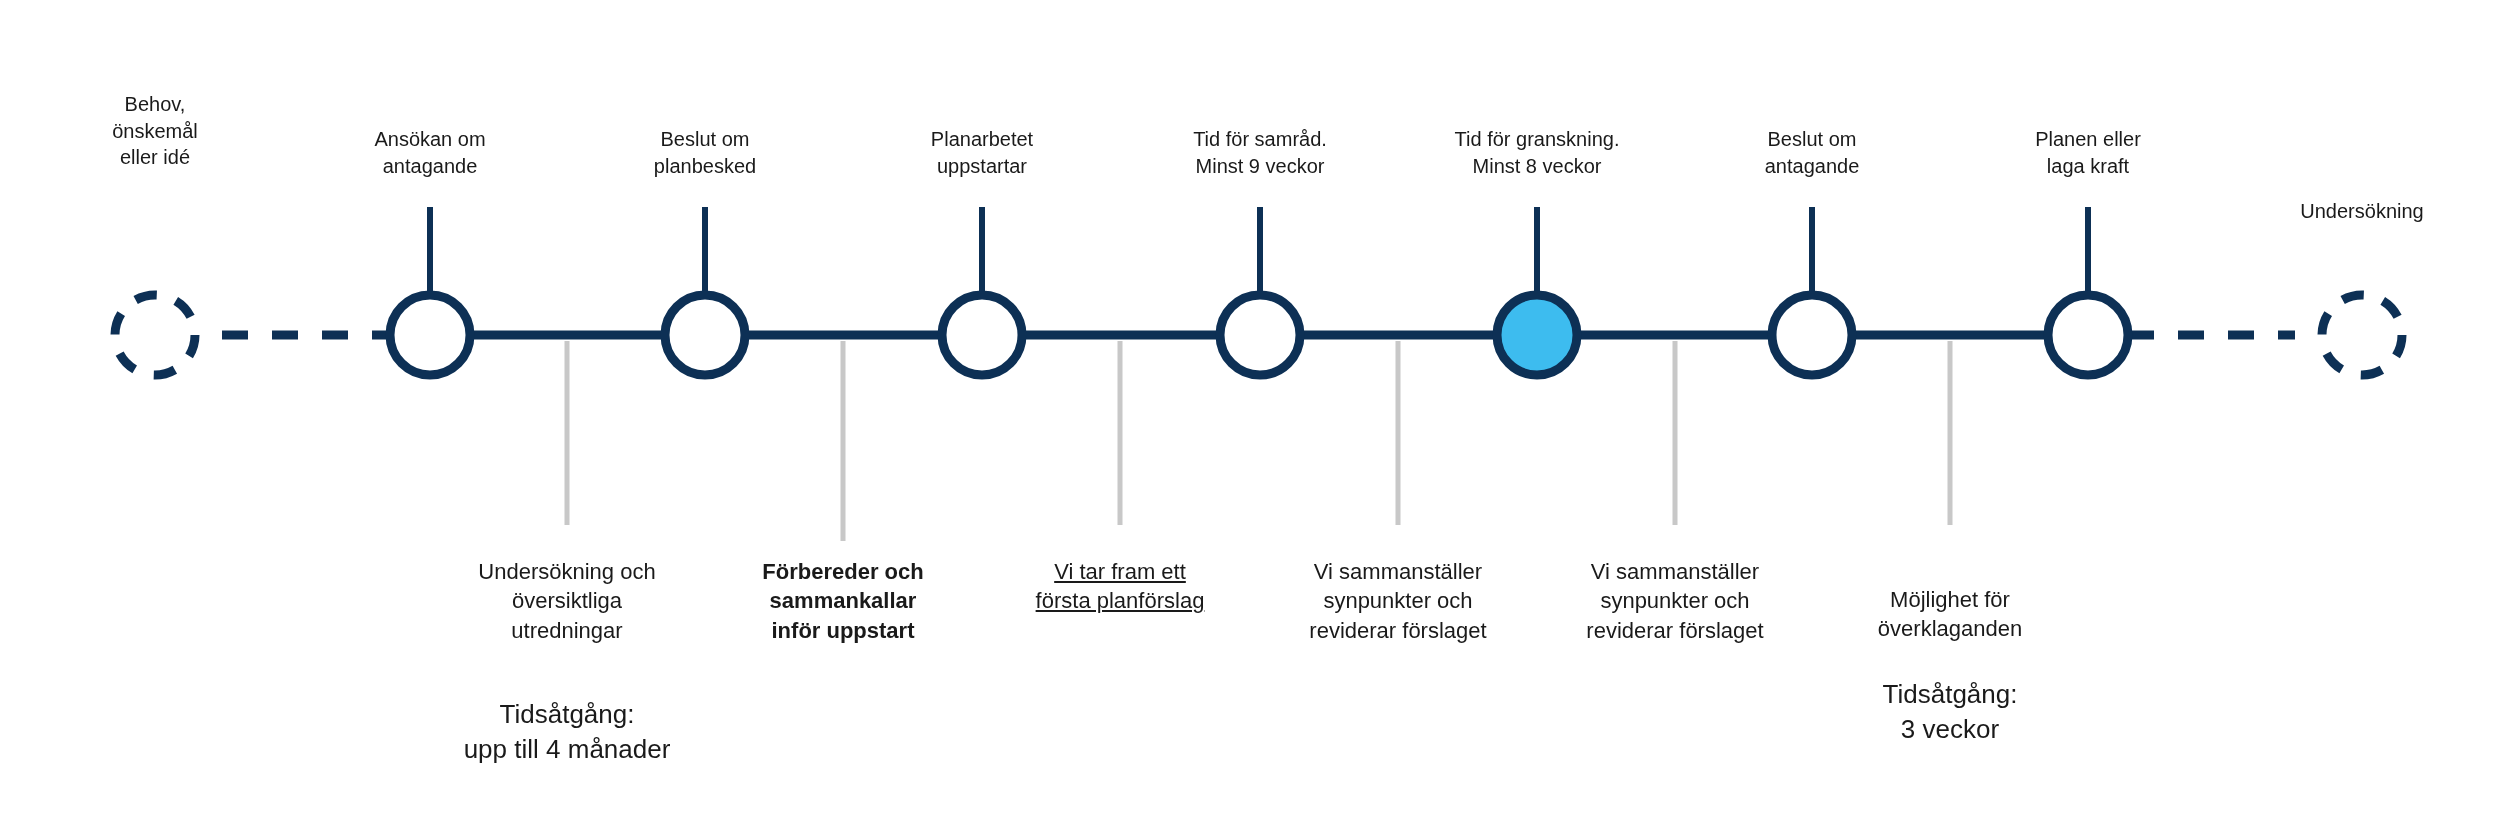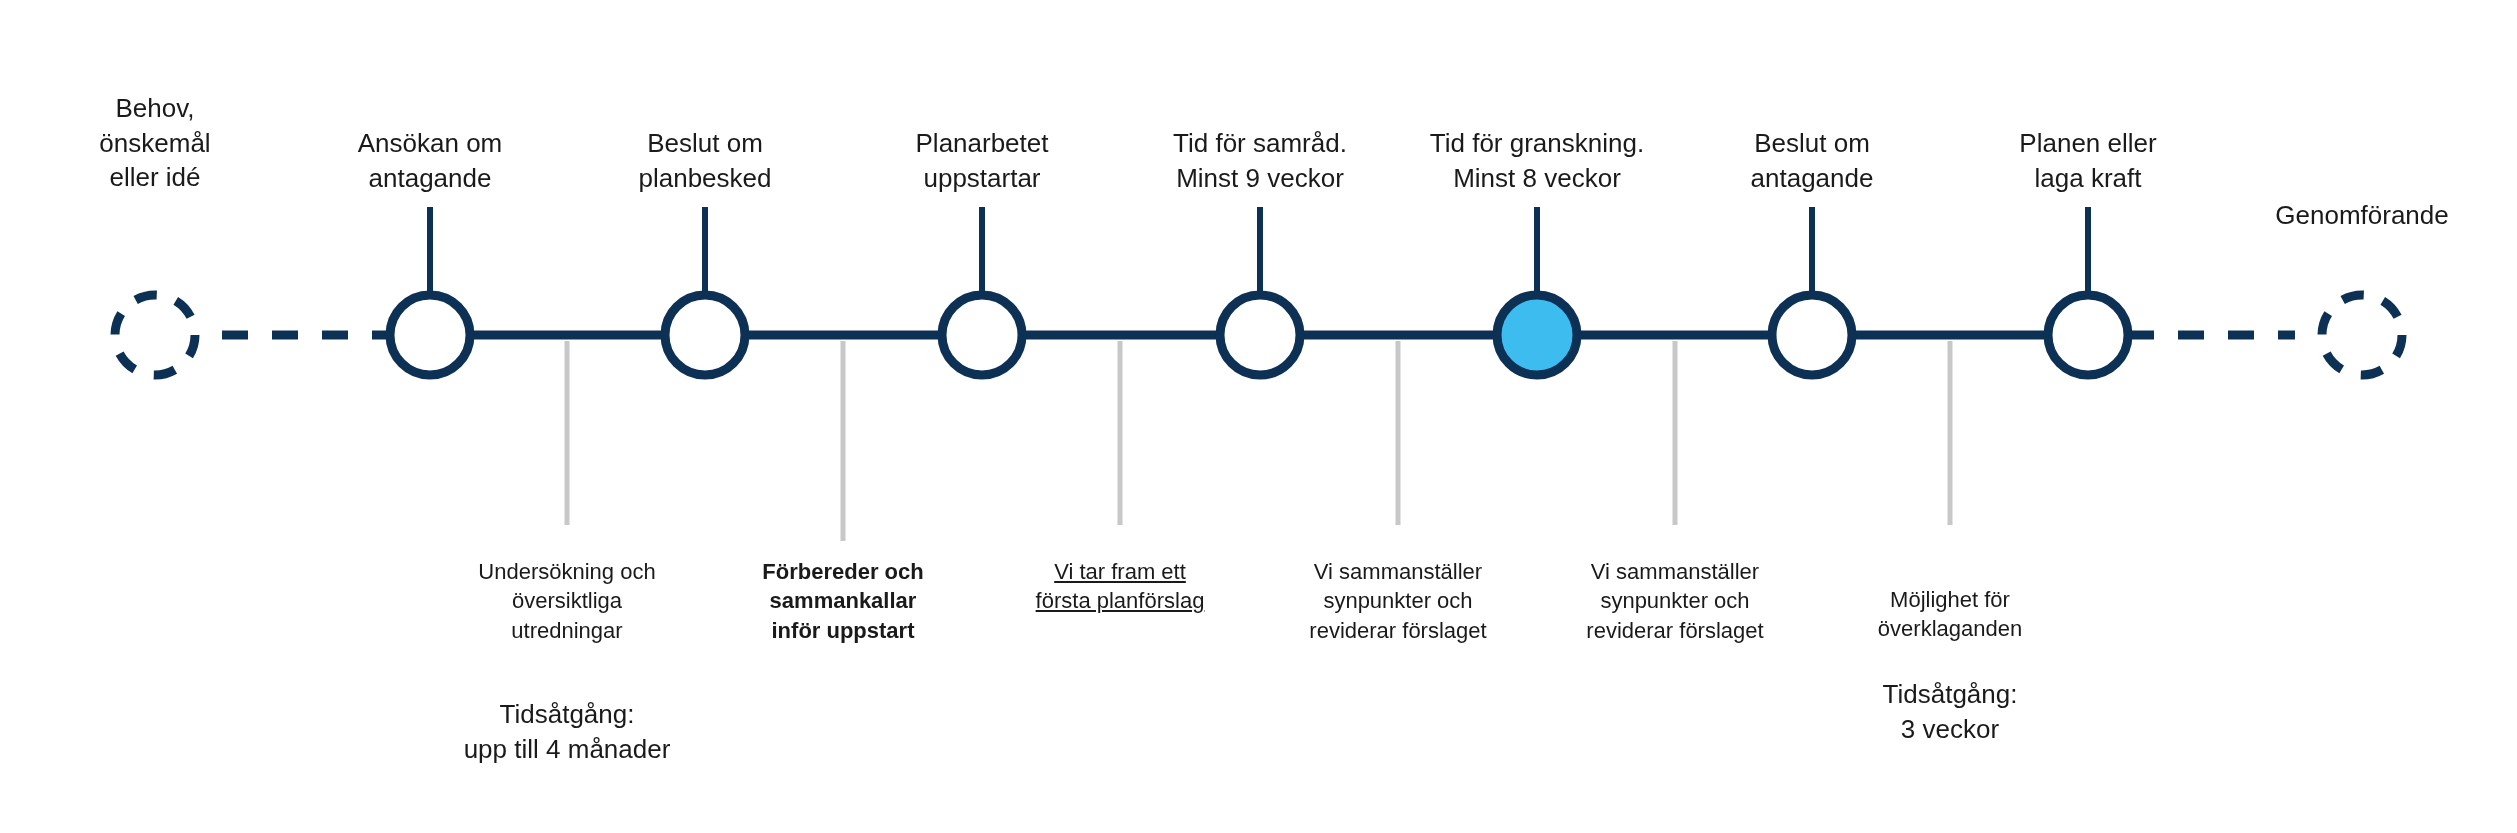--- a/index.html
+++ b/index.html
@@ -28,21 +28,21 @@
     position: absolute;
     text-align: center;
     color: #1a1a1a;
     font-size: 26px;
     line-height: 1.33;
     white-space: pre-line;
     transform: translateX(-50%);
     font-family: "Liberation Sans", sans-serif;
   }
   .top-label {
-    font-size: 26px;
+    font-size: 20px;
     text-align: center;
   }
   .bottom-label {
     font-size: 22px;
   }
   .duration-label {
     font-size: 26px;
   }
 </style>
 </head>
@@ -111,16 +111,16 @@
 Minst 9 veckor</div>
       <div class="label top-label" style="left: 1537px; top: 126px; transform: translate(-50%, 0px);">Tid för granskning.
 Minst 8 veckor</div>
       <div class="label top-label" style="left: 1812px; top: 126px; transform: translate(-50%, 0px);">Beslut om
 antagande</div>
       <div class="label top-label" style="left: 2088px; top: 126px; transform: translate(-50%, 0px);">Planen eller
 laga kraft</div>
       <div class="label top-label" style="left: 155px; top: 91px; transform: translate(-50%, 0px);">Behov,
 önskemål
 eller idé</div>
-      <div class="label top-label" style="left: 2362px; top: 198px; transform: translate(-50%, 0px);">Genomförande</div>
+      <div class="label top-label" style="left: 2362px; top: 198px; transform: translate(-50%, 0px);">Undersökning</div>
     </div>
 
 </div>
 
 </body></html>

